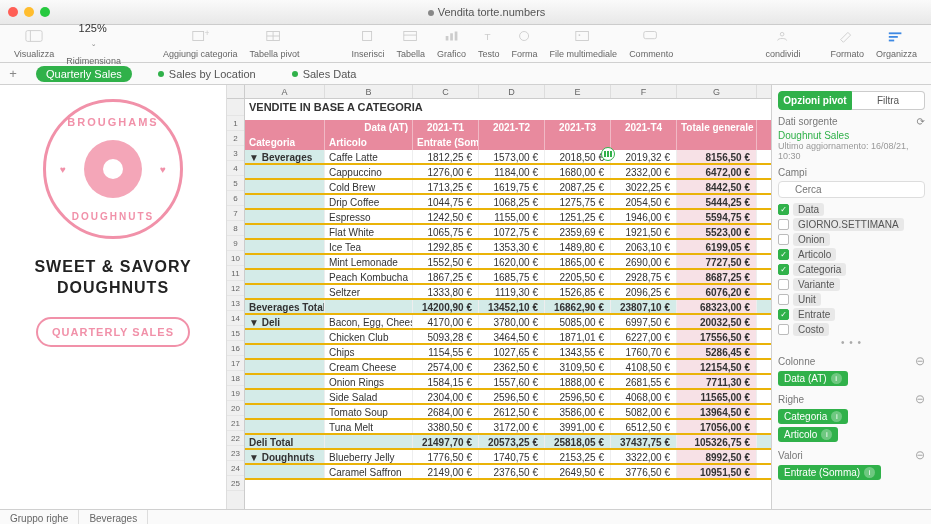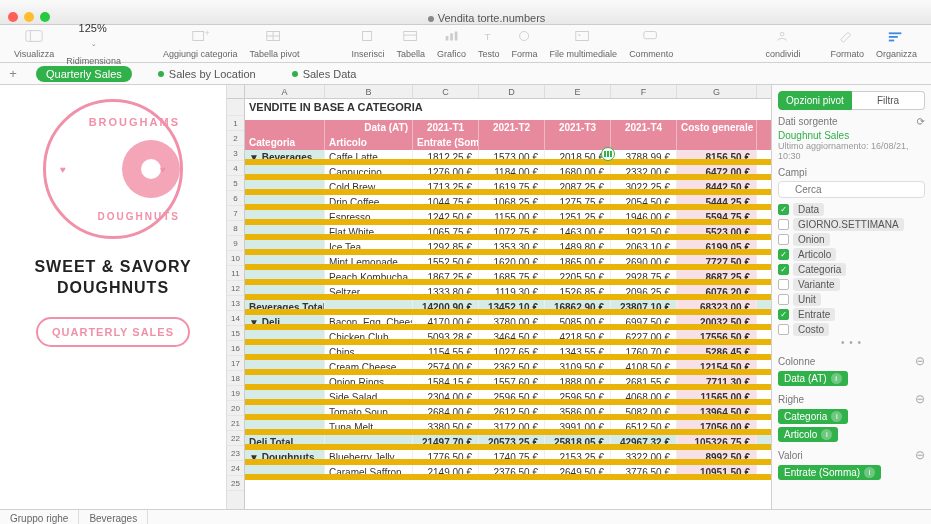--- a/index.html
+++ b/index.html
@@ -1,18 +1,18 @@
 <!DOCTYPE html>
 <html><head>
 <meta charset="utf-8">
 <style>
 * { margin: 0; padding: 0; box-sizing: border-box; font-family: -apple-system, "Helvetica Neue", Arial, sans-serif; }
 body { width: 931px; height: 524px; background: #f5f5f5; overflow: hidden; font-size: 11px; color: #333; }
 
-.titlebar { height: 22px; background: linear-gradient(#fafafa,#e8e8e8); display: flex; align-items: flex-start; padding: 12px 8px; border-bottom: 1px solid #ccc; }
+.titlebar { height: 22px; background: linear-gradient(#fafafa,#e8e8e8); display: flex; align-items: center; padding: 12px 8px; border-bottom: 1px solid #ccc; }
 .traffic { display: flex; gap: 6px; }
 .dot { width: 10px; height: 10px; border-radius: 50%; }
 .tred { background: #ff5f56; } .tyel { background: #ffbd2e; } .tgrn { background: #27c93f; }
 .title { flex: 1; text-align: center; font-size: 11px; color: #555; }
 .edited { width:6px;height:6px;border-radius:50%;background:#888;display:inline-block;margin-right:4px;vertical-align:middle;}
 
 .toolbar { height: 38px; background: #fafafa; border-bottom: 1px solid #d0d0d0; display: flex; align-items: center; padding: 0 8px; font-size: 9px; color: #666; }
 .tbitem { display: flex; flex-direction: column; align-items: center; gap: 6px; padding: 0 6px; }
 .tbicon { width: 18px; height: 14px; opacity: .4; }
 .toolbar .spacer { flex: 1; }
@@ -20,21 +20,21 @@
 .chev { font-size: 7px; color:#888; }
 
 .tabs { height: 22px; background: #fafafa; border-bottom: 1px solid #d0d0d0; display: flex; align-items: center; padding-left: 6px; gap: 16px; }
 .tab { display:flex;align-items:center;gap:5px; font-size:11px; color:#555; padding: 2px 10px; border-radius: 10px;}
 .tab.active { background:#30b14a;color:#fff;}
 .tabdot { width:6px;height:6px;border-radius:50%;background:#30b14a;}
 .plus { width:14px;text-align:center;color:#888;font-size:13px;}
 
 .main { display: flex; height: 424px; }
 .leftcol { width: 226px; background: #fff; display:flex;flex-direction:column;align-items:center;padding-top:14px;}
-.logo { width:140px;height:140px;border:3px solid #f191a9;border-radius:50%;display:flex;align-items:center;justify-content:flex-end;position:relative;margin-bottom:18px;}
+.logo { width:140px;height:140px;border:3px solid #f191a9;border-radius:50%;display:flex;align-items:center;justify-content:center;position:relative;margin-bottom:18px;}
 .logo-text-top{position:absolute;top:14px;font-size:11px;letter-spacing:2px;color:#f191a9;font-weight:600;}
 .logo-text-bot{position:absolute;bottom:14px;font-size:10px;letter-spacing:2px;color:#f191a9;font-weight:600;}
 .donut{width:58px;height:58px;border-radius:50%;background:#f4a6b8;position:relative;}
 .donut::after{content:"";position:absolute;top:50%;left:50%;width:20px;height:20px;border-radius:50%;background:#fff;transform:translate(-50%,-50%);}
 .heart{position:absolute;color:#f191a9;font-size:10px;}
 .heart.l{left:14px;top:50%;transform:translateY(-50%);}
 .heart.r{right:14px;top:50%;transform:translateY(-50%);}
 .tagline{font-size:16px;font-weight:800;letter-spacing:1px;text-align:center;line-height:1.3;color:#222;margin-bottom:18px;}
 .qbtn{border:2px solid #f191a9;color:#f191a9;font-weight:700;letter-spacing:1px;padding:7px 14px;border-radius:18px;font-size:11px;}
 
@@ -43,35 +43,35 @@
 .colhdr { display:flex;height:14px;background:#f0f0f0;border-bottom:1px solid #ccc;margin-left:18px;font-size:9px;color:#666;}
 .colhdr div{border-right:1px solid #ddd;text-align:center;line-height:14px;}
 .rowwrap{display:flex;height:calc(100% - 14px);}
 .rownums{width:18px;background:#f0f0f0;border-right:1px solid #ccc;font-size:8px;color:#666;text-align:center;}
 .rownums div{height:15px;line-height:15px;border-bottom:1px solid #e5e5e5;}
 .grid{flex:1;overflow:hidden;}
 .tbltitle{height:21px;padding:2px 4px;font-weight:700;font-size:11px;}
 .hdr1{display:flex;height:15px;background:#e88a9e;color:#fff;font-size:10px;font-weight:600;}
 .hdr1 div,.hdr2 div,.row div{border-right:1px solid rgba(255,255,255,.4);padding:0 4px;line-height:15px;overflow:hidden;white-space:nowrap;}
 .hdr2{display:flex;height:15px;background:#e88a9e;color:#fff;font-size:10px;font-weight:700;}
-.row{display:flex;height:15px;font-size:10px;border-bottom:6px solid #eab308;}
+.row{display:flex;height:15px;font-size:10px;border-bottom:2px solid #eab308;}
 .row div{border-right:1px solid #eee;color:#333;}
 .row .cat{background:#d4ebe8;}
 .row .n{text-align:right;padding-right:6px;}
 .row .tot{background:#f7e1e6;font-weight:600;}
 .subtotal{background:#d4ebe8;font-weight:700;}
 .subtotal .n{font-weight:700;}
 .cat{font-weight:600;}
 .cA{width:80px}.cB{width:88px}.cQ{width:66px}.cT{width:80px}
 
 .inspector{width:160px;background:#fafafa;border-left:1px solid #d0d0d0;padding:6px 6px;font-size:10px;color:#444;overflow:hidden;}
 .ins-tabs{display:flex;gap:0;margin-bottom:6px;}
 .ins-tab{flex:1;text-align:center;padding:3px 0;border:1px solid #ccc;background:#fff;color:#555;font-size:10px;}
 .ins-tab.active{background:#30b14a;color:#fff;border-color:#30b14a;}
-.ins-tab:first-child{border-radius:4px 0 0 4px;}
+.ins-tab:first-child{border-radius:4px 0 0 4px;font-weight:bold;}
 .ins-tab:last-child{border-radius:0 4px 4px 0;border-left:none;}
 .ins-sec{margin-bottom:6px;}
 .ins-lbl{color:#777;font-size:10px;margin-bottom:3px;display:flex;justify-content:space-between;align-items:center;}
 .ins-src{color:#30b14a;font-size:10px;}
 .ins-time{color:#999;font-size:9px;}
 .search{width:100%;border:1px solid #ddd;border-radius:4px;padding:2px 16px;font-size:10px;background:#fff;position:relative;}
 .srchwrap{position:relative;margin-bottom:4px;}
 .srchwrap::before{content:"⌕";position:absolute;left:4px;top:1px;color:#aaa;font-size:11px;}
 .field{display:flex;align-items:center;gap:4px;padding:1px 0;}
 .chk{width:11px;height:11px;border:1px solid #bbb;border-radius:2px;background:#fff;display:inline-flex;align-items:center;justify-content:center;font-size:8px;color:#fff;}
@@ -272,39 +272,39 @@
         </div>
       <div class="grid">
         <div class="tbltitle">VENDITE IN BASE A CATEGORIA</div>
         <div class="hdr1">
           <div class="cA"></div>
             <div class="cB" style="text-align:right">Data (AT)</div>
           <div class="cQ" style="text-align:center">2021-T1</div>
           <div class="cQ" style="text-align:center">2021-T2</div>
           <div class="cQ" style="text-align:center">2021-T3</div>
           <div class="cQ" style="text-align:center">2021-T4</div>
-          <div class="cT" style="text-align:center">Costo generale</div>
+          <div class="cT" style="text-align:center">Totale generale</div>
         </div>
         <div class="hdr2">
           <div class="cA">Categoria</div>
             <div class="cB">Articolo</div>
           <div class="cQ">Entrate (Somma)</div>
             <div class="cQ"></div>
             <div class="cQ"></div>
             <div class="cQ"></div>
             <div class="cT"></div>
         </div>
         <div id="rows">
             <div class="row">
               <div class="cA cat">▼  Beverages</div>
               <div class="cB">Caffe Latte</div>
               <div class="cQ n">1812,25 €</div>
               <div class="cQ n">1573,00 €</div>
               <div class="cQ n">2018,50 €</div>
-              <div class="cQ n">3788,99 €</div>
+              <div class="cQ n">2019,32 €</div>
               <div class="cT n tot">8156,50 €</div>
             </div>
             <div class="row">
               <div class="cA cat"></div>
               <div class="cB">Cappuccino</div>
               <div class="cQ n">1276,00 €</div>
               <div class="cQ n">1184,00 €</div>
               <div class="cQ n">1680,00 €</div>
               <div class="cQ n">2332,00 €</div>
               <div class="cT n tot">6472,00 €</div>
@@ -334,21 +334,21 @@
               <div class="cQ n">1155,00 €</div>
               <div class="cQ n">1251,25 €</div>
               <div class="cQ n">1946,00 €</div>
               <div class="cT n tot">5594,75 €</div>
             </div>
             <div class="row">
               <div class="cA cat"></div>
               <div class="cB">Flat White</div>
               <div class="cQ n">1065,75 €</div>
               <div class="cQ n">1072,75 €</div>
-              <div class="cQ n">1463,00 €</div>
+              <div class="cQ n">2359,69 €</div>
               <div class="cQ n">1921,50 €</div>
               <div class="cT n tot">5523,00 €</div>
             </div>
             <div class="row">
               <div class="cA cat"></div>
               <div class="cB">Ice Tea</div>
               <div class="cQ n">1292,85 €</div>
               <div class="cQ n">1353,30 €</div>
               <div class="cQ n">1489,80 €</div>
               <div class="cQ n">2063,10 €</div>
@@ -397,21 +397,21 @@
               <div class="cQ n">3780,00 €</div>
               <div class="cQ n">5085,00 €</div>
               <div class="cQ n">6997,50 €</div>
               <div class="cT n tot">20032,50 €</div>
             </div>
             <div class="row">
               <div class="cA cat"></div>
               <div class="cB">Chicken Club</div>
               <div class="cQ n">5093,28 €</div>
               <div class="cQ n">3464,50 €</div>
-              <div class="cQ n">4218,50 €</div>
+              <div class="cQ n">1871,01 €</div>
               <div class="cQ n">6227,00 €</div>
               <div class="cT n tot">17556,50 €</div>
             </div>
             <div class="row">
               <div class="cA cat"></div>
               <div class="cB">Chips</div>
               <div class="cQ n">1154,55 €</div>
               <div class="cQ n">1027,65 €</div>
               <div class="cQ n">1343,55 €</div>
               <div class="cQ n">1760,70 €</div>
@@ -461,21 +461,21 @@
               <div class="cQ n">3991,00 €</div>
               <div class="cQ n">6512,50 €</div>
               <div class="cT n tot">17056,00 €</div>
             </div>
             <div class="row subtotal">
               <div class="cA cat">Deli Total</div>
               <div class="cB cat"></div>
               <div class="cQ n cat">21497,70 €</div>
               <div class="cQ n cat">20573,25 €</div>
               <div class="cQ n cat">25818,05 €</div>
-              <div class="cQ n cat">42967,32 €</div>
+              <div class="cQ n cat">37437,75 €</div>
               <div class="cT n tot">105326,75 €</div>
             </div>
             <div class="row">
               <div class="cA cat">▼  Doughnuts</div>
               <div class="cB">Blueberry Jelly</div>
               <div class="cQ n">1776,50 €</div>
               <div class="cQ n">1740,75 €</div>
               <div class="cQ n">2153,25 €</div>
               <div class="cQ n">3322,00 €</div>
               <div class="cT n tot">8992,50 €</div>

